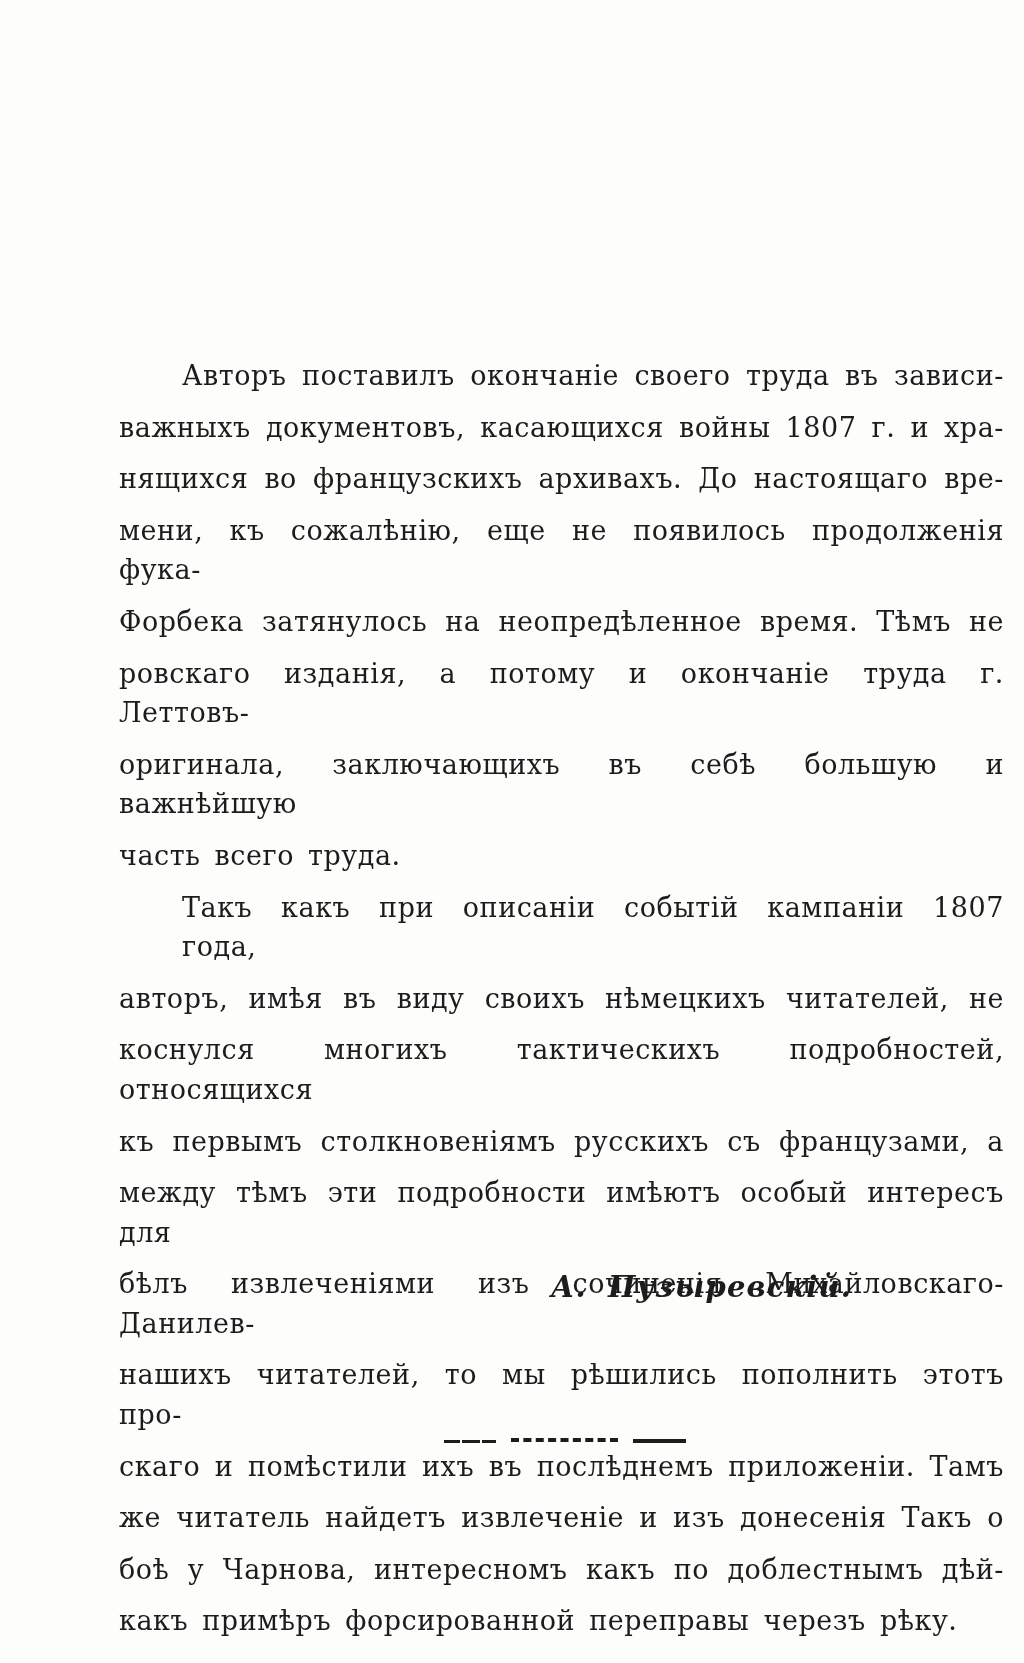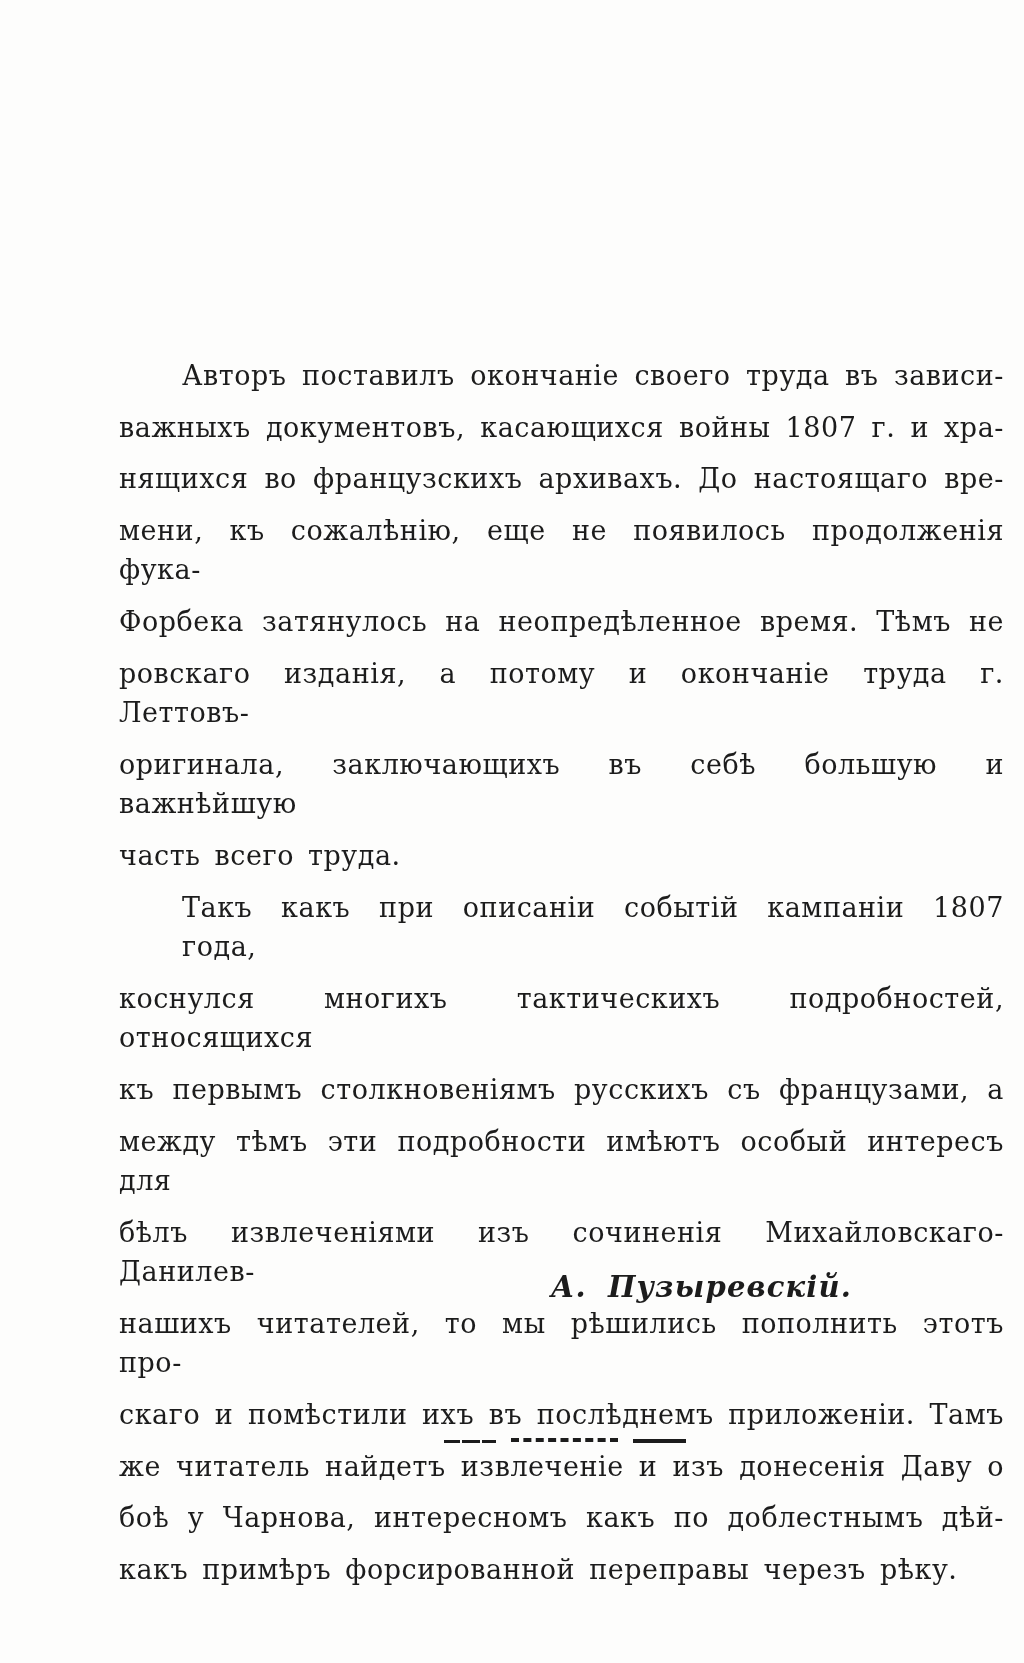--- a/index.html
+++ b/index.html
@@ -101,27 +101,28 @@
       <div class="line just">нящихся во французскихъ архивахъ. До настоящаго вре-</div>
       <div class="line just">мени, къ сожалѣнію, еще не появилось продолженія фука-</div>
       <div class="line just">Форбека затянулось на неопредѣленное время. Тѣмъ не</div>
       <div class="line just">ровскаго изданія, а потому и окончаніе труда г. Леттовъ-</div>
       <div class="line just">оригинала, заключающихъ въ себѣ большую и важнѣйшую</div>
       <div class="line last">часть всего труда.</div>
     </div>
 
     <div>
       <div class="line just first">Такъ какъ при описаніи событій кампаніи 1807 года,</div>
+      <div class="line just">авторъ, имѣя въ виду своихъ нѣмецкихъ читателей, не</div>
       <div class="line just">коснулся многихъ тактическихъ подробностей, относящихся</div>
       <div class="line just">къ первымъ столкновеніямъ русскихъ съ французами, а</div>
       <div class="line just">между тѣмъ эти подробности имѣютъ особый интересъ для</div>
       <div class="line just">бѣлъ извлеченіями изъ сочиненія Михайловскаго-Данилев-</div>
       <div class="line just">нашихъ читателей, то мы рѣшились пополнить этотъ про-</div>
       <div class="line just">скаго и помѣстили ихъ въ послѣднемъ приложеніи. Тамъ</div>
-      <div class="line just">же читатель найдетъ извлеченіе и изъ донесенія Даву о</div>
+      <div class="line just">же читатель найдетъ извлеченіе и изъ донесенія Такъ о</div>
       <div class="line just">боѣ у Чарнова, интересномъ какъ по доблестнымъ дѣй-</div>
       <div class="line last">какъ примѣръ форсированной переправы черезъ рѣку.</div>
     </div>
 
   </div>
 
   <div class="signature">А.  Пузыревскій.</div>
 
   <div class="divider">
     <span class="seg-left"></span>

